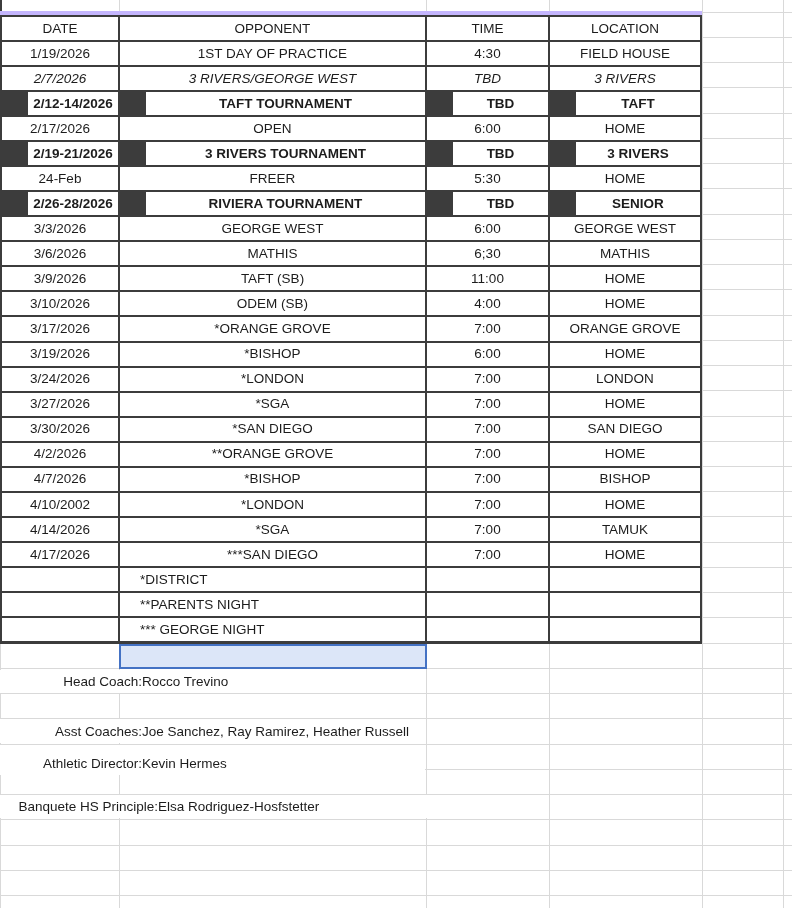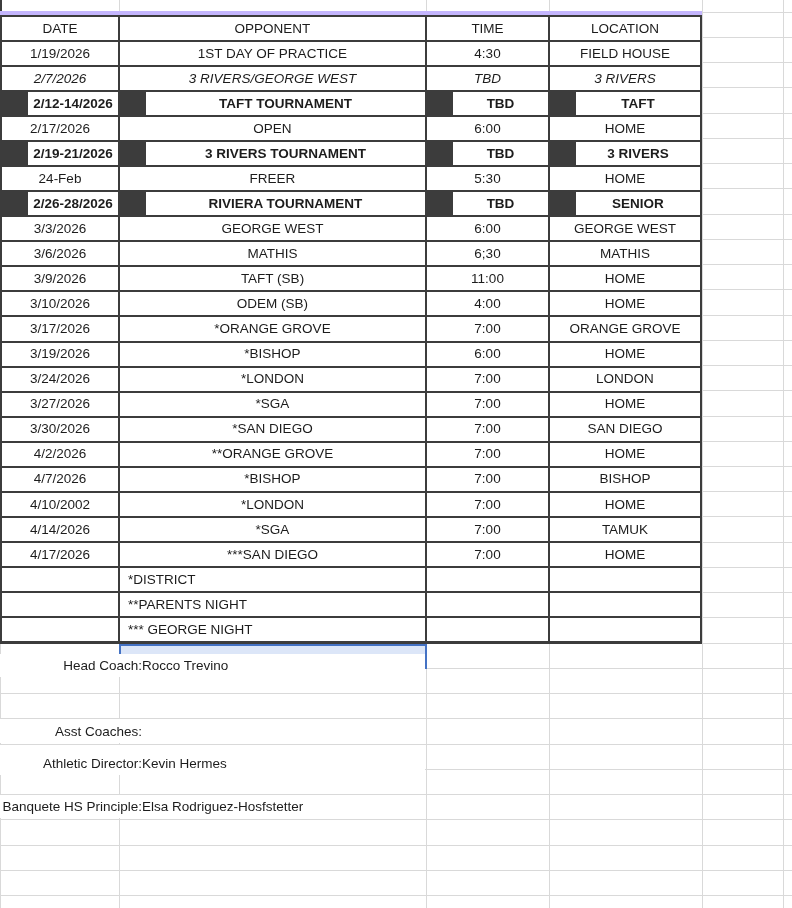--- a/index.html
+++ b/index.html
@@ -35,21 +35,21 @@
     display:grid;
     grid-template-columns:116px 305px 121px 150px;
     grid-template-rows:repeat(25, 1fr);
     gap:2px; padding:2px;
   }
   .cell {
     background:#fff; display:flex; align-items:center; justify-content:center;
     font-size:13.5px; color:#1c1c1c; white-space:nowrap; overflow:visible;
     line-height:1;
   }
-  .cell.left { justify-content:flex-start; padding-left:8px; }
+  .cell.left { justify-content:flex-start; padding-left:20px; }
   .row-bold .cell { font-weight:bold;margin-left:26px; }
   .row-italic .cell { font-style:italic; }
   
   #selected-cell {
     position:absolute; left:119px; top:644px; width:308px; height:25px;
     box-sizing:border-box; background:#dce6f8; border:2px solid #4472c4;
   }
   
   .staff-line {
     position:absolute; left:0; width:425px; height:23.2px;
@@ -93,33 +93,34 @@
       <div class="" style="display: contents;"><div class="cell">4/14/2026</div><div class="cell">*SGA</div><div class="cell">7:00</div><div class="cell">TAMUK</div></div>
       <div class="" style="display: contents;"><div class="cell">4/17/2026</div><div class="cell">***SAN DIEGO</div><div class="cell">7:00</div><div class="cell">HOME</div></div>
       <div style="display: contents;"><div class="cell"></div><div class="cell left">*DISTRICT</div><div class="cell"></div><div class="cell"></div></div>
       <div style="display: contents;"><div class="cell"></div><div class="cell left">**PARENTS NIGHT</div><div class="cell"></div><div class="cell"></div></div>
       <div style="display: contents;"><div class="cell"></div><div class="cell left">*** GEORGE NIGHT</div><div class="cell"></div><div class="cell"></div></div>
     </div>
 
   <div id="selected-cell"></div>
 
   <div id="staff-section">
-      <div class="staff-line" style="top: 654px;">
+      <div class="staff-line" style="top: 670px;">
         <span class="staff-label">Head Coach:</span>
         <span class="staff-value">Rocco Trevino</span>
       </div>
       <div class="staff-line" style="top: 719.42px;">
         <span class="staff-label">Asst Coaches:</span>
+        <span class="staff-value">Joe Sanchez, Ray Ramirez, Heather Russell</span>
       </div>
       <div class="staff-line" style="top: 744.66px; gap: 36px;">
         <span class="staff-label">Superintendent:</span>
         <span class="staff-value">Adriana Tagle</span>
       </div>
       <div class="staff-line" style="top: 752px;">
         <span class="staff-label">Athletic Director:</span>
         <span class="staff-value">Kevin Hermes</span>
       </div>
-      <div class="staff-line" style="top: 795.14px;">
+      <div class="staff-line" style="top: 795.14px; padding-left: 16px;">
         <span class="staff-label">Banquete HS Principle:</span>
         <span class="staff-value">Elsa Rodriguez-Hosfstetter</span>
       </div>
     </div>
 </div>
 
 </body></html>

